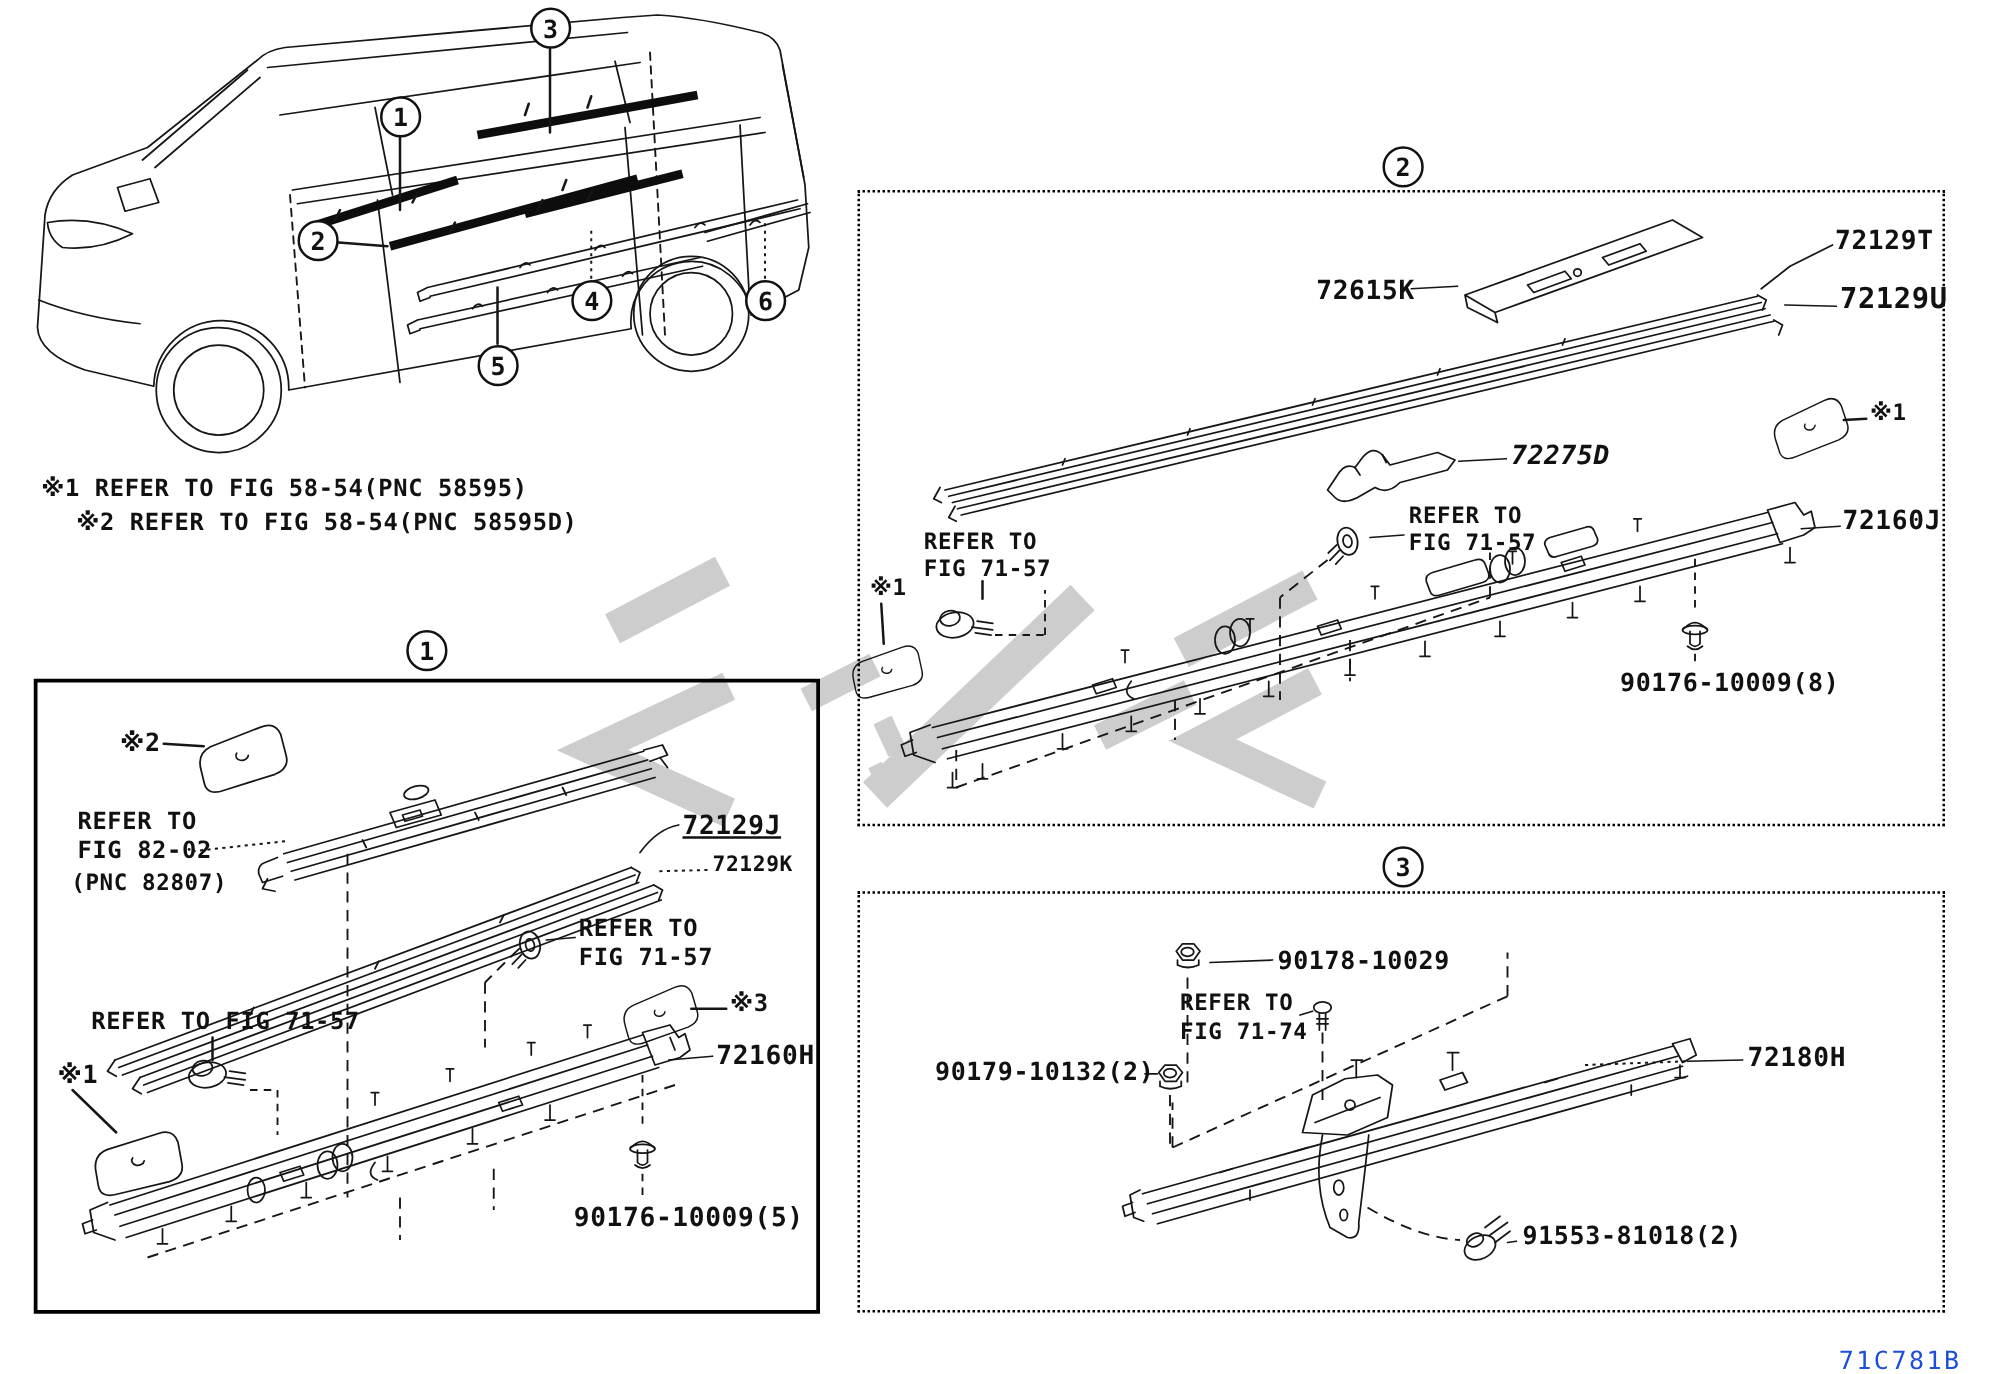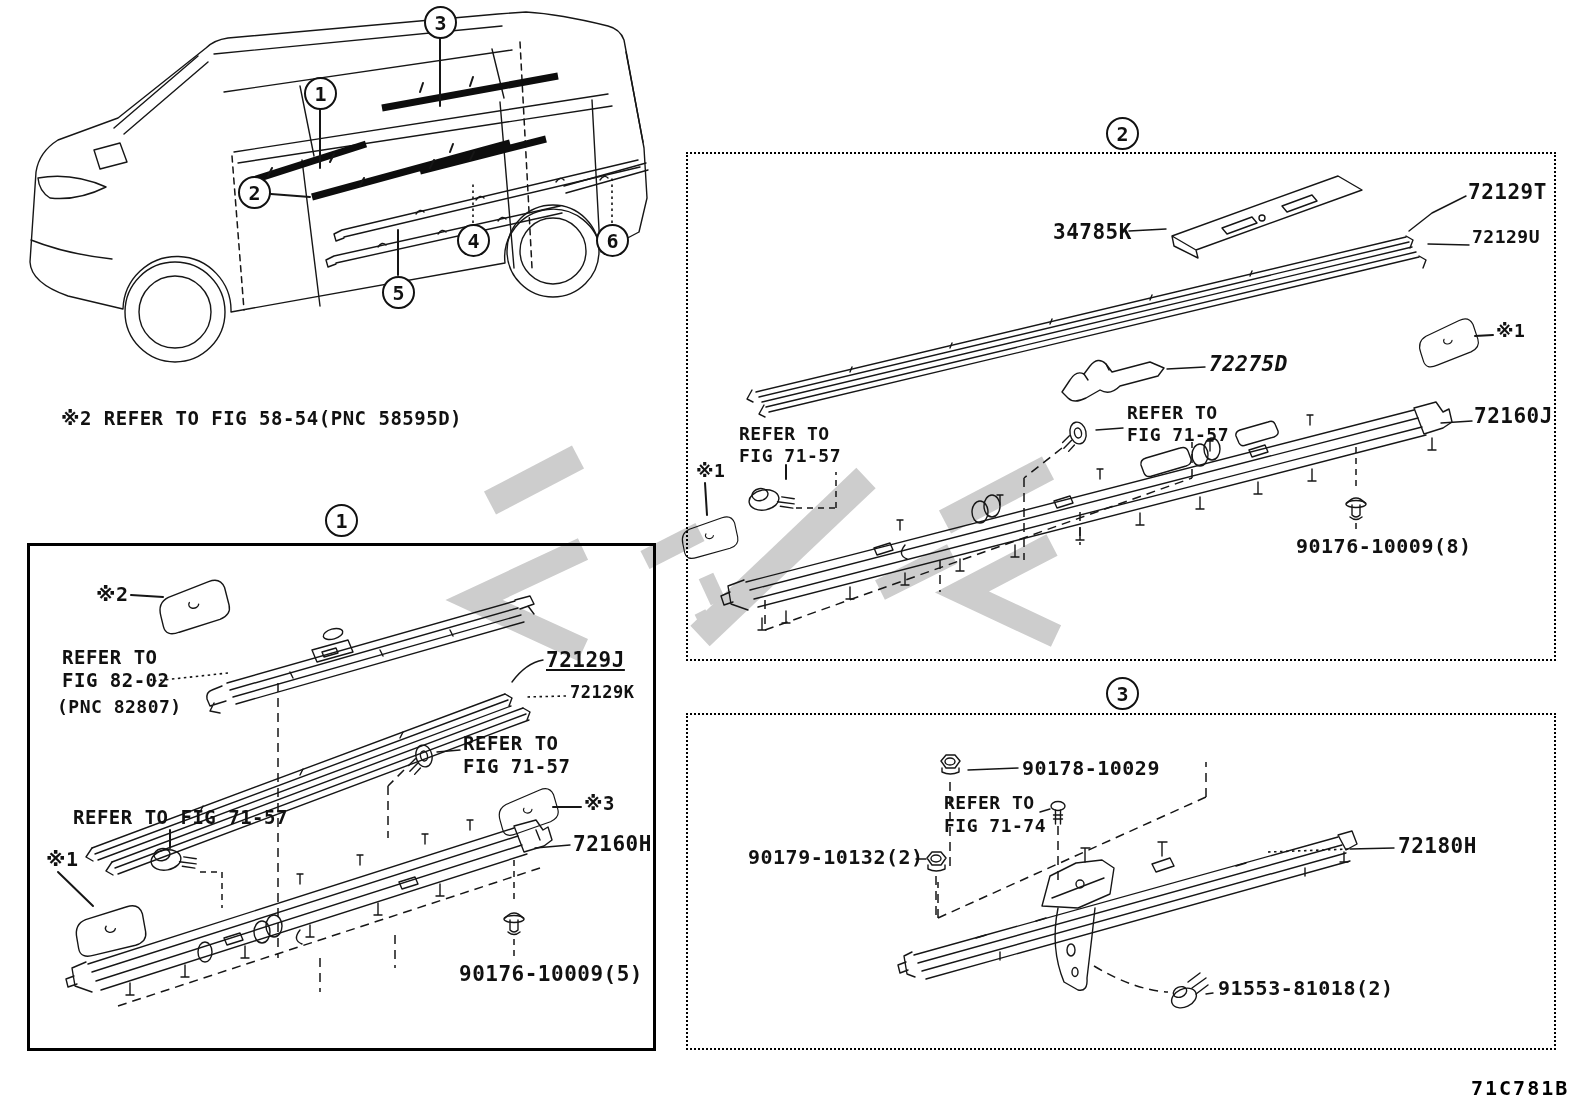--- a/index.html
+++ b/index.html
@@ -13,21 +13,21 @@
   .dsh{stroke:#161616;fill:none;stroke-width:1.5;stroke-dasharray:6 5;}
   .dot{stroke:#161616;fill:none;stroke-width:1.6;stroke-dasharray:2.5 3.5;}
   .wm{stroke:#cdcdcd;fill:none;stroke-linecap:butt;}
   .lbl{position:absolute;font-weight:bold;color:#111;white-space:nowrap;line-height:1;letter-spacing:0.5px;}
   .circ{position:absolute;width:33px;height:33px;border:2.5px solid #111;border-radius:50%;
         background:#fff;display:flex;align-items:center;justify-content:center;
         font-weight:bold;font-size:20px;color:#111;box-sizing:border-box;}
   .box{position:absolute;box-sizing:border-box;background:transparent;}
   #box1{border:3px solid #000;}
   #box2,#box3{border:2px dotted #000;}
-  .figcode{position:absolute;font-weight:bold;color:#000000;letter-spacing:2px;}
+  .figcode{position:absolute;font-weight:normal;color:#1d4ed8;letter-spacing:2px;}
 </style>
 </head>
 <body>
 
 <div id="canvas">
 
 <svg width="1592" height="1099" viewBox="0 0 1592 1099">
 
   <g>
     <path class="wm" stroke-width="26" d="M 490 503 L 578 457"></path>
@@ -247,39 +247,40 @@
 <div class="circ" style="left:304px;top:77px;">1</div>
 <div class="circ" style="left:238px;top:176px;">2</div>
 <div class="circ" style="left:424px;top:6px;">3</div>
 <div class="circ" style="left:457px;top:224px;">4</div>
 <div class="circ" style="left:382px;top:276px;">5</div>
 <div class="circ" style="left:596px;top:224px;">6</div>
 <div class="circ" style="left:325px;top:504px;">1</div>
 <div class="circ" style="left:1106px;top:117px;">2</div>
 <div class="circ" style="left:1106px;top:677px;">3</div>
 
+<div class="lbl" style="left:33px;top:382px;font-size:19px;">※1 REFER TO FIG 58-54(PNC 58595)</div>
 <div class="lbl" style="left:33px;top:409px;font-size:19px;margin-left:28px;">※2 REFER TO FIG 58-54(PNC 58595D)</div>
 
 <div class="lbl" style="left:96px;top:584px;font-size:20px;">※2</div>
 <div class="lbl" style="left:62px;top:648px;font-size:19px;">REFER TO</div>
 <div class="lbl" style="left:62px;top:671px;font-size:19px;">FIG 82-02</div>
 <div class="lbl" style="left:57px;top:698px;font-size:18px;">(PNC 82807)</div>
 <div class="lbl" style="left:546px;top:650px;font-size:21px;text-decoration:underline;">72129J</div>
 <div class="lbl" style="left:570px;top:684px;font-size:17px;">72129K</div>
 <div class="lbl" style="left:463px;top:734px;font-size:19px;">REFER TO</div>
 <div class="lbl" style="left:463px;top:757px;font-size:19px;">FIG 71-57</div>
 <div class="lbl" style="left:584px;top:794px;font-size:19px;">※3</div>
 <div class="lbl" style="left:73px;top:808px;font-size:19px;">REFER TO FIG 71-57</div>
 <div class="lbl" style="left:46px;top:849px;font-size:20px;">※1</div>
 <div class="lbl" style="left:573px;top:834px;font-size:21px;">72160H</div>
 <div class="lbl" style="left:459px;top:964px;font-size:21px;">90176-10009(5)</div>
 
-<div class="lbl" style="left:1053px;top:222px;font-size:21px;">34785K</div>
+<div class="lbl" style="left:1053px;top:222px;font-size:21px;">72615K</div>
 <div class="lbl" style="left:1468px;top:182px;font-size:21px;">72129T</div>
-<div class="lbl" style="left:1472px;top:228px;font-size:18px;">72129U</div>
+<div class="lbl" style="left:1472px;top:228px;font-size:23px;">72129U</div>
 <div class="lbl" style="left:1496px;top:322px;font-size:18px;">※1</div>
 <div class="lbl" style="left:1209px;top:354px;font-size:21px;font-style:italic;">72275D</div>
 <div class="lbl" style="left:1127px;top:404px;font-size:18px;">REFER TO</div>
 <div class="lbl" style="left:1127px;top:426px;font-size:18px;">FIG 71-57</div>
 <div class="lbl" style="left:739px;top:425px;font-size:18px;">REFER TO</div>
 <div class="lbl" style="left:739px;top:447px;font-size:18px;">FIG 71-57</div>
 <div class="lbl" style="left:696px;top:462px;font-size:18px;">※1</div>
 <div class="lbl" style="left:1474px;top:406px;font-size:21px;">72160J</div>
 <div class="lbl" style="left:1296px;top:536px;font-size:20px;">90176-10009(8)</div>
 

